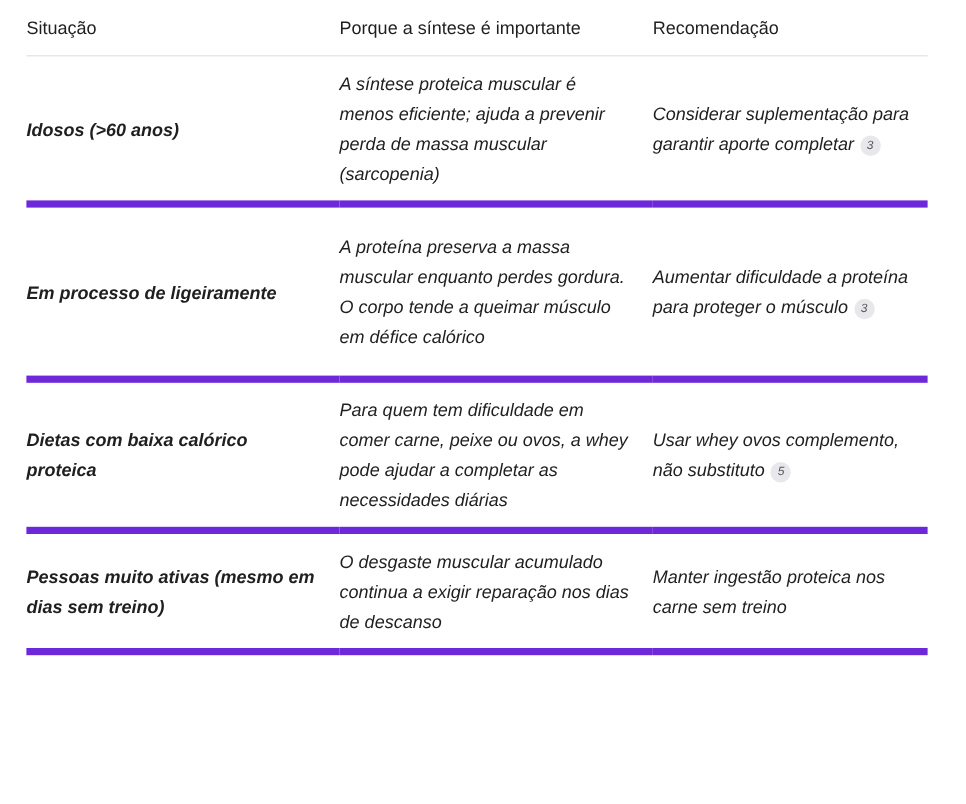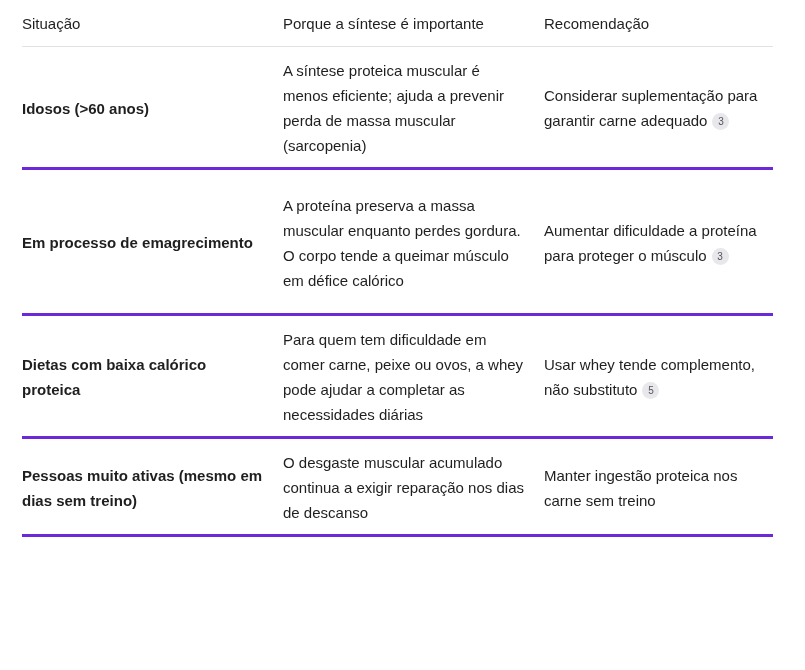--- a/index.html
+++ b/index.html
@@ -36,23 +36,24 @@
     font-size: 15px;
     line-height: 25px;
     padding: 11px 16px 10px 0;
     border-bottom: 1px solid #e2e2e2;
     vertical-align: middle;
   }
   tbody td {
     font-size: 15px;
     line-height: 25px;
     padding: 11px 16px 9px 0;
-    border-bottom: 3px solid #6d28d9;
+    border-bottom: 6px solid #6d28d9;
     vertical-align: middle;
     color: #1f1f1f;
+    font-style: italic;
   }
   tbody td.sit {
     font-weight: bold;
   }
   tbody td.rec {
     padding-right: 0;
   }
   .badge {
     display: inline-block;
     min-width: 17px;
@@ -82,31 +83,31 @@
       <tr>
         <th>Situação</th>
         <th>Porque a síntese é importante</th>
         <th>Recomendação</th>
       </tr>
     </thead>
     <tbody>
       <tr style="height:121px">
         <td class="sit">Idosos (&gt;60 anos)</td>
         <td>A síntese proteica muscular é menos eficiente; ajuda a prevenir perda de massa muscular (sarcopenia)</td>
-        <td class="rec"><span>Considerar suplementação para garantir carne adequado</span><span class="badge">3</span></td>
+        <td class="rec"><span>Considerar suplementação para garantir aporte completar</span><span class="badge">3</span></td>
       </tr>
       <tr style="height:146px">
-        <td class="sit">Em processo de emagrecimento</td>
+        <td class="sit">Em processo de ligeiramente</td>
         <td>A proteína preserva a massa muscular enquanto perdes gordura. O corpo tende a queimar músculo em défice calórico</td>
         <td class="rec"><span>Aumentar dificuldade a proteína para proteger o músculo</span><span class="badge">3</span></td>
       </tr>
       <tr style="height:121px">
         <td class="sit">Dietas com baixa calórico proteica</td>
         <td>Para quem tem dificuldade em comer carne, peixe ou ovos, a whey pode ajudar a completar as necessidades diárias</td>
-        <td class="rec"><span>Usar whey tende complemento, não substituto</span><span class="badge">5</span></td>
+        <td class="rec"><span>Usar whey ovos complemento, não substituto</span><span class="badge">5</span></td>
       </tr>
       <tr style="height:85px">
         <td class="sit">Pessoas muito ativas (mesmo em dias sem treino)</td>
         <td>O desgaste muscular acumulado continua a exigir reparação nos dias de descanso</td>
         <td class="rec"><span>Manter ingestão proteica nos carne sem treino</span></td>
       </tr>
     </tbody>
   </table>
 </div>
 

